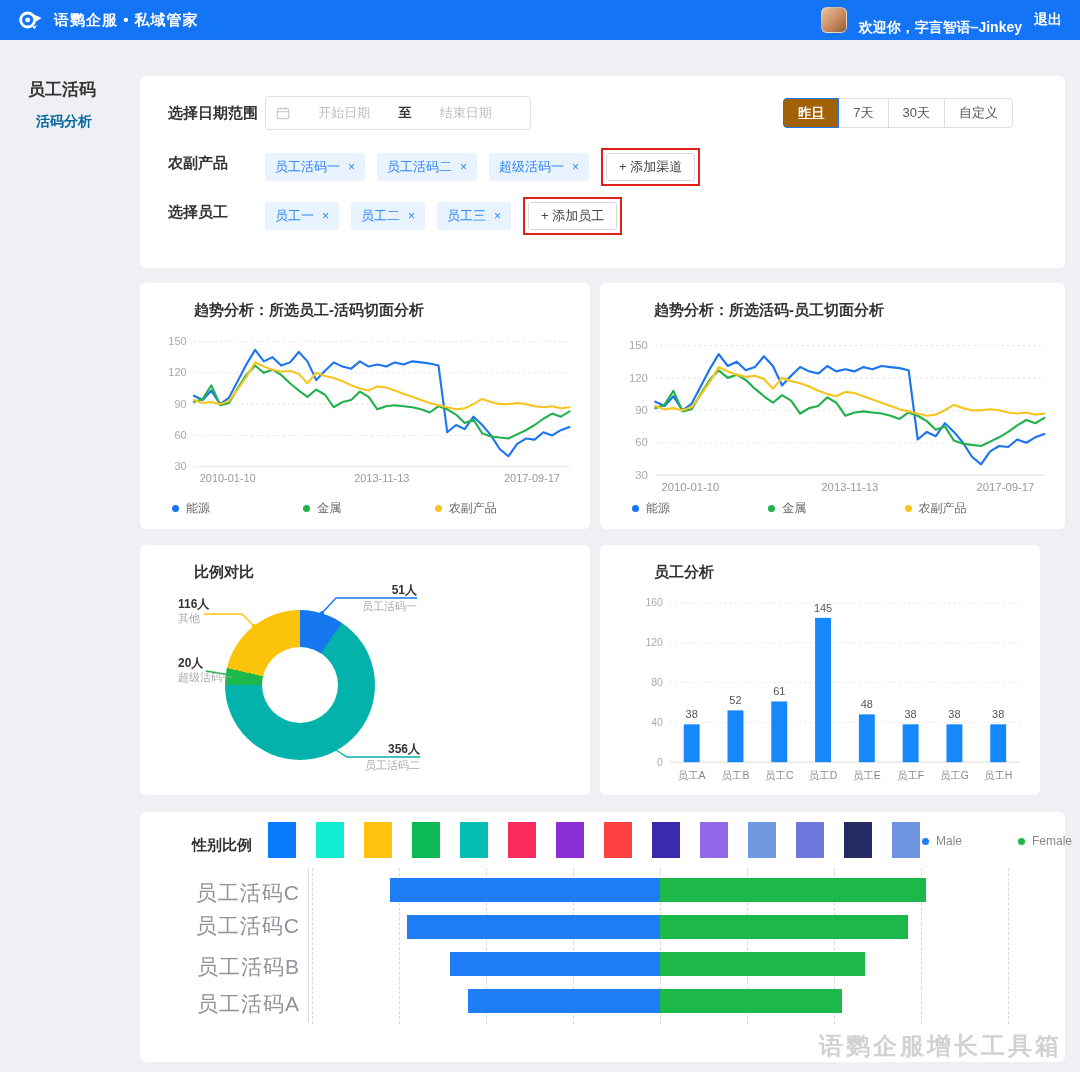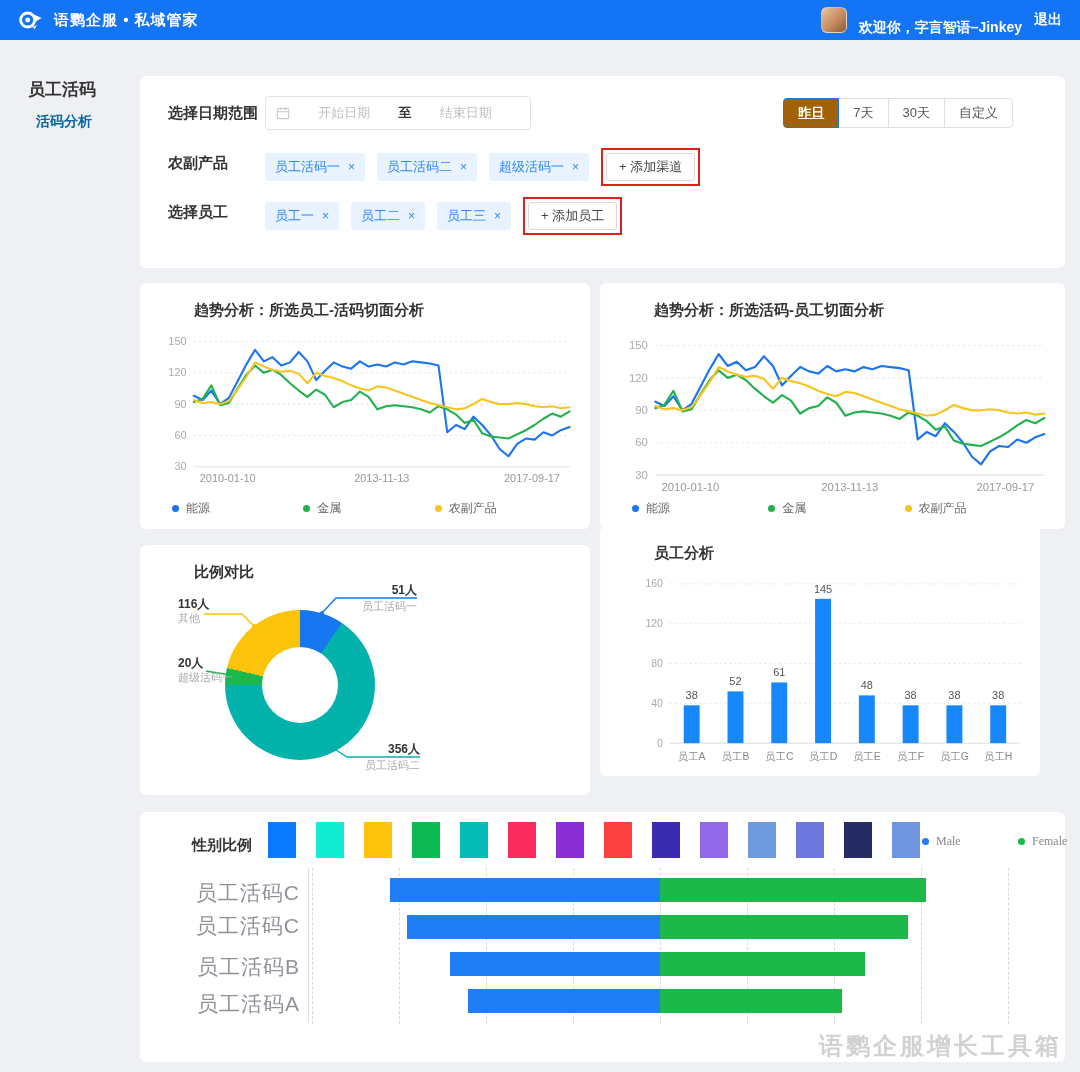--- a/index.html
+++ b/index.html
@@ -13,21 +13,21 @@
   .logout { font-size:14px; font-weight:bold; cursor:pointer; }
   
   .side-title { position:absolute; left:28px; top:78px; font-size:17px; font-weight:bold; color:#333; }
   .side-item { position:absolute; left:36px; top:113px; font-size:14px; font-weight:bold; color:#0369a1; cursor:pointer; }
   
   .card { position:absolute; background:#fff; border-radius:6px; }
   #filter-card { left:140px; top:76px; width:925px; height:192px; }
   #trend-left  { left:140px; top:283px; width:450px; height:246px; }
   #trend-right { left:600px; top:283px; width:465px; height:246px; }
   #pie-card    { left:140px; top:545px; width:450px; height:250px; }
-  #bar-card    { left:600px; top:526px; width:440px; height:250px; }
+  #bar-card    { left:600px; top:545px; width:440px; height:250px; }
   #gender-card { left:140px; top:812px; width:925px; height:250px; }
   
   .f-label { position:absolute; left:28px; font-size:15px; font-weight:bold; color:#333; }
   .date-input { position:absolute; left:125px; top:20px; width:266px; height:34px; border:1px solid #dfe3e8; border-radius:4px; display:flex; align-items:center; padding:0 10px; background:#fff; cursor:pointer; }
   .date-ph { flex:1; text-align:center; font-size:13px; color:#bfbfbf; }
   .date-sep { font-size:13px; color:#333; font-weight:bold; }
   .seg-group { position:absolute; right:52px; top:22px; display:flex; }
   .seg-btn { height:30px; padding:0 14px; font-size:13px; color:#555; background:#fff; border:1px solid #dcdfe6; display:flex; align-items:center; margin-left:-1px; cursor:pointer; }
   .seg-btn:first-child { border-radius:4px 0 0 4px; margin-left:0; }
   .seg-btn:last-child { border-radius:0 4px 4px 0; }
@@ -53,21 +53,21 @@
   .callout-svg { position:absolute; left:0; top:0; pointer-events:none; }
   .co-num { font-size:12px; font-weight:bold; fill:#333; }
   .co-lab { font-size:11px; fill:#a8a8a8; }
   
   .bar-svg { position:absolute; left:18px; top:40px; }
   .bar-val { font-size:11px; fill:#555; }
   .bar-cat { font-size:10.5px; fill:#888; }
   
   .swatch-row { position:absolute; left:128px; top:10px; display:flex; gap:20px; }
   .swatch { width:28px; height:36px; }
-  .g-legend { position:absolute; top:22px; font-size:12px; color:#888; display:flex; align-items:center;font-family:Liberation Serif, serif; }
+  .g-legend { position:absolute; top:22px; font-size:12px; color:#888; display:flex; align-items:center; }
   .g-axis { position:absolute; left:168px; top:56px; width:1px; height:154px; background:#ddd; }
   .g-grid { position:absolute; top:56px; height:156px; border-left:1px dashed #d9d9d9; width:0; }
   .g-row-label { position:absolute; left:20px; width:140px; text-align:right; font-size:21px; color:#8f9399; letter-spacing:1px; }
   .g-bar { position:absolute; height:24px; display:flex; }
   .g-male { background:#1f7df5; height:100%; }
   .g-female { background:#1cb84a; height:100%; }
   .watermark { position:absolute; right:18px; bottom:10px; font-size:24px; color:#c9c9c9; letter-spacing:3px; font-weight:bold; opacity:.85; }
 </style>
 </head>
 <body>

